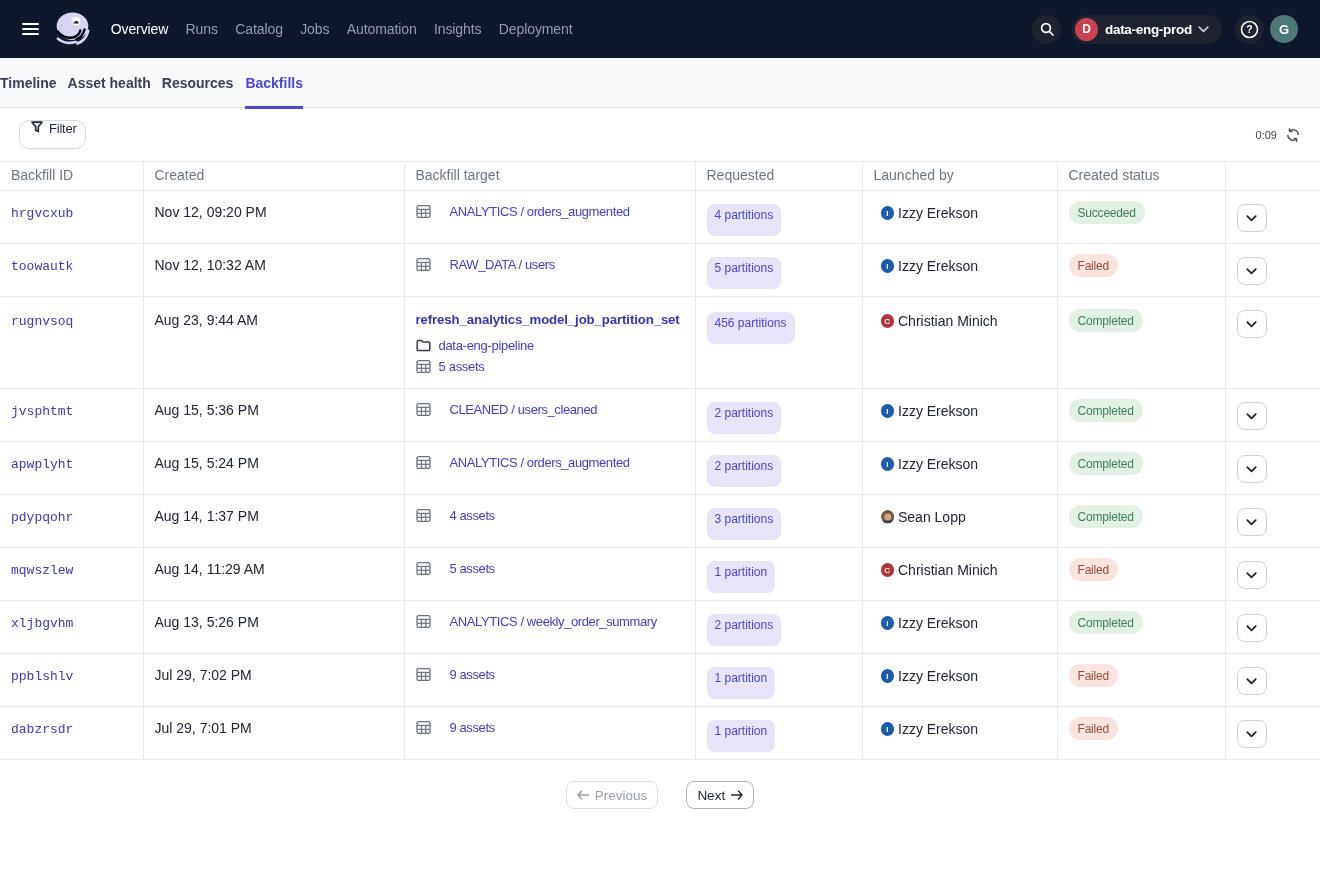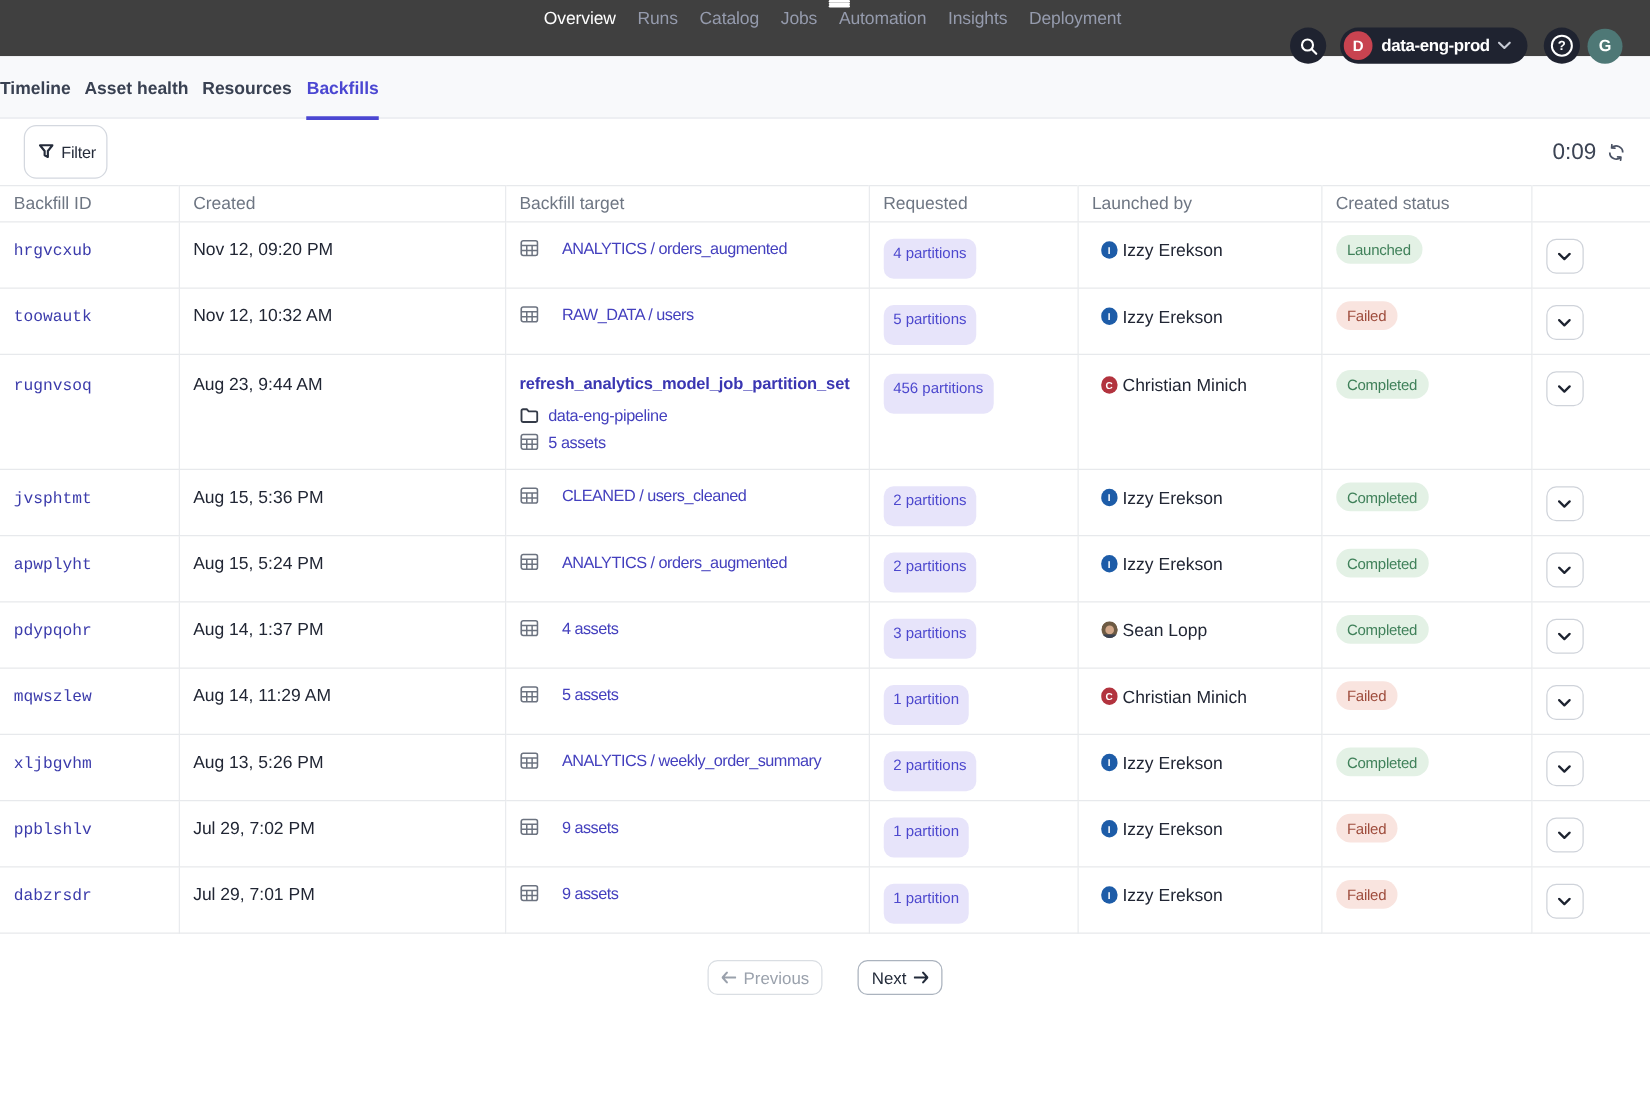--- a/index.html
+++ b/index.html
@@ -1,19 +1,19 @@
 <!DOCTYPE html>
 <html><head>
 <meta charset="utf-8">
 <style>
 * { margin:0; padding:0; box-sizing:border-box; }
 html,body { width:1320px; height:875px; background:#fff; font-family:"Liberation Sans", sans-serif; overflow:hidden; }
 
 
-.topnav { height:45px; background:#404040; display:flex; align-items:center;flex-direction:column; }
+.topnav { height:58px; background:#0f172a; display:flex; align-items:center; }
 .burger { width:17px; height:12px; margin-left:22px; display:flex; flex-direction:column; justify-content:space-between; cursor:pointer; }
 .burger span { display:block; height:2px; background:#fff; border-radius:1px; }
 .logo { margin-left:17px; width:34px; height:34px; }
 .navlinks { display:flex; align-items:center; margin-left:12px; }
 .navlinks a { display:block; padding:0 8.7px; font-size:14px; font-weight:500; color:#959BAD; text-decoration:none; letter-spacing:-0.1px; }
 .navlinks a.active { color:#fff; }
 .navright { margin-left:auto; display:flex; align-items:center; margin-right:22px; }
 .iconbtn.help { margin-left:13px; } .iconbtn { width:29px; height:29px; border-radius:50%; background:#1F2330; display:flex; align-items:center; justify-content:center; }
 .wspill { width:150px; height:29px; margin-left:11px; background:#1F2330; border-radius:15px; display:flex; align-items:center; padding:0 12px 0 3px; }
 .wspill .dcirc { width:23px; height:23px; border-radius:50%; background:#C84350; color:#fff; font-size:12px; font-weight:700; display:flex; align-items:center; justify-content:center; }
@@ -22,24 +22,24 @@
 
 
 .tabs { height:50px; background:#F8F9FB; border-bottom:1px solid #E2E5EA; display:flex; align-items:center; }
 .tab { position:relative; height:50px; display:flex; align-items:center; margin-right:11px; font-size:14px; font-weight:600; color:#394152; text-decoration:none; }
 .tab:nth-child(3) { margin-right:12px; }
 .tab.active { color:#4B47D2; }
 .tab.active::after { content:""; position:absolute; left:0; right:0; bottom:-1px; height:3px; background:#4B47D2; }
 
 
 .toolbar { height:53px; display:flex; align-items:center; background:#fff; }
-.filterbtn { margin-left:19px; width:67px; height:43px; border:1px solid #D4D8DF; border-radius:10px; background:#fff; display:flex; align-items:center; padding:0 0 0 11px; }
+.filterbtn { margin-left:19px; width:67px; height:29px; border:1px solid #D4D8DF; border-radius:10px; background:#fff; display:flex; padding:0 0 0 11px; }
 .filterbtn .ftxt { font-size:13px; font-weight:500; color:#242B3A; margin-left:6px; letter-spacing:-0.2px; }
 .timer { margin-left:auto; display:flex; align-items:center; margin-right:20px; }
-.timer .t { font-size:18px; color:#3C4454; margin-right:9px; }
+.timer .t { font-size:11px; color:#3C4454; margin-right:9px; }
 
 
 table.grid { width:1320px; border-collapse:collapse; table-layout:fixed; border-top:1px solid #E7E9EC; }
 table.grid th, table.grid td { border-right:1px solid #E9EBEE; border-bottom:1px solid #E7E9EC; vertical-align:top; text-align:left; font-weight:400; }
 table.grid th { height:29px; font-size:14px; color:#6E7683; padding:5px 11px 0 11px; }
 table.grid th:first-child, table.grid td:first-child { }
 table.grid td { height:53px; padding:13px 11px 0 11px; font-size:14px; color:#212634; }
 tr.tall td { padding-top:15px; }
 tr.tall td.expcell { padding-top:13px; }
 tr.tall td { height:92px; }
@@ -185,21 +185,21 @@
             <span class="lt">ANALYTICS / orders_augmented</span>
           </div>
         </td>
     <td><span class="pill">4 partitions</span></td>
     <td>
           <div class="who">
             <span class="av blue">I</span>
             <span class="nm">Izzy Erekson</span>
           </div>
         </td>
-    <td><span class="status green">Launched</span></td>
+    <td><span class="status green">Succeeded</span></td>
     <td class="expcell">
           <div class="expbtn">
             <svg width="11" height="7" viewBox="0 0 11 7">
               <polyline points="1.3,1.1 5.5,5.3 9.7,1.1" fill="none" stroke="#1D2330" stroke-width="1.8" stroke-linecap="round" stroke-linejoin="round"></polyline>
             </svg>
           </div>
         </td>
   </tr>
   <tr>
     <td><span class="mono">toowautk</span></td>

